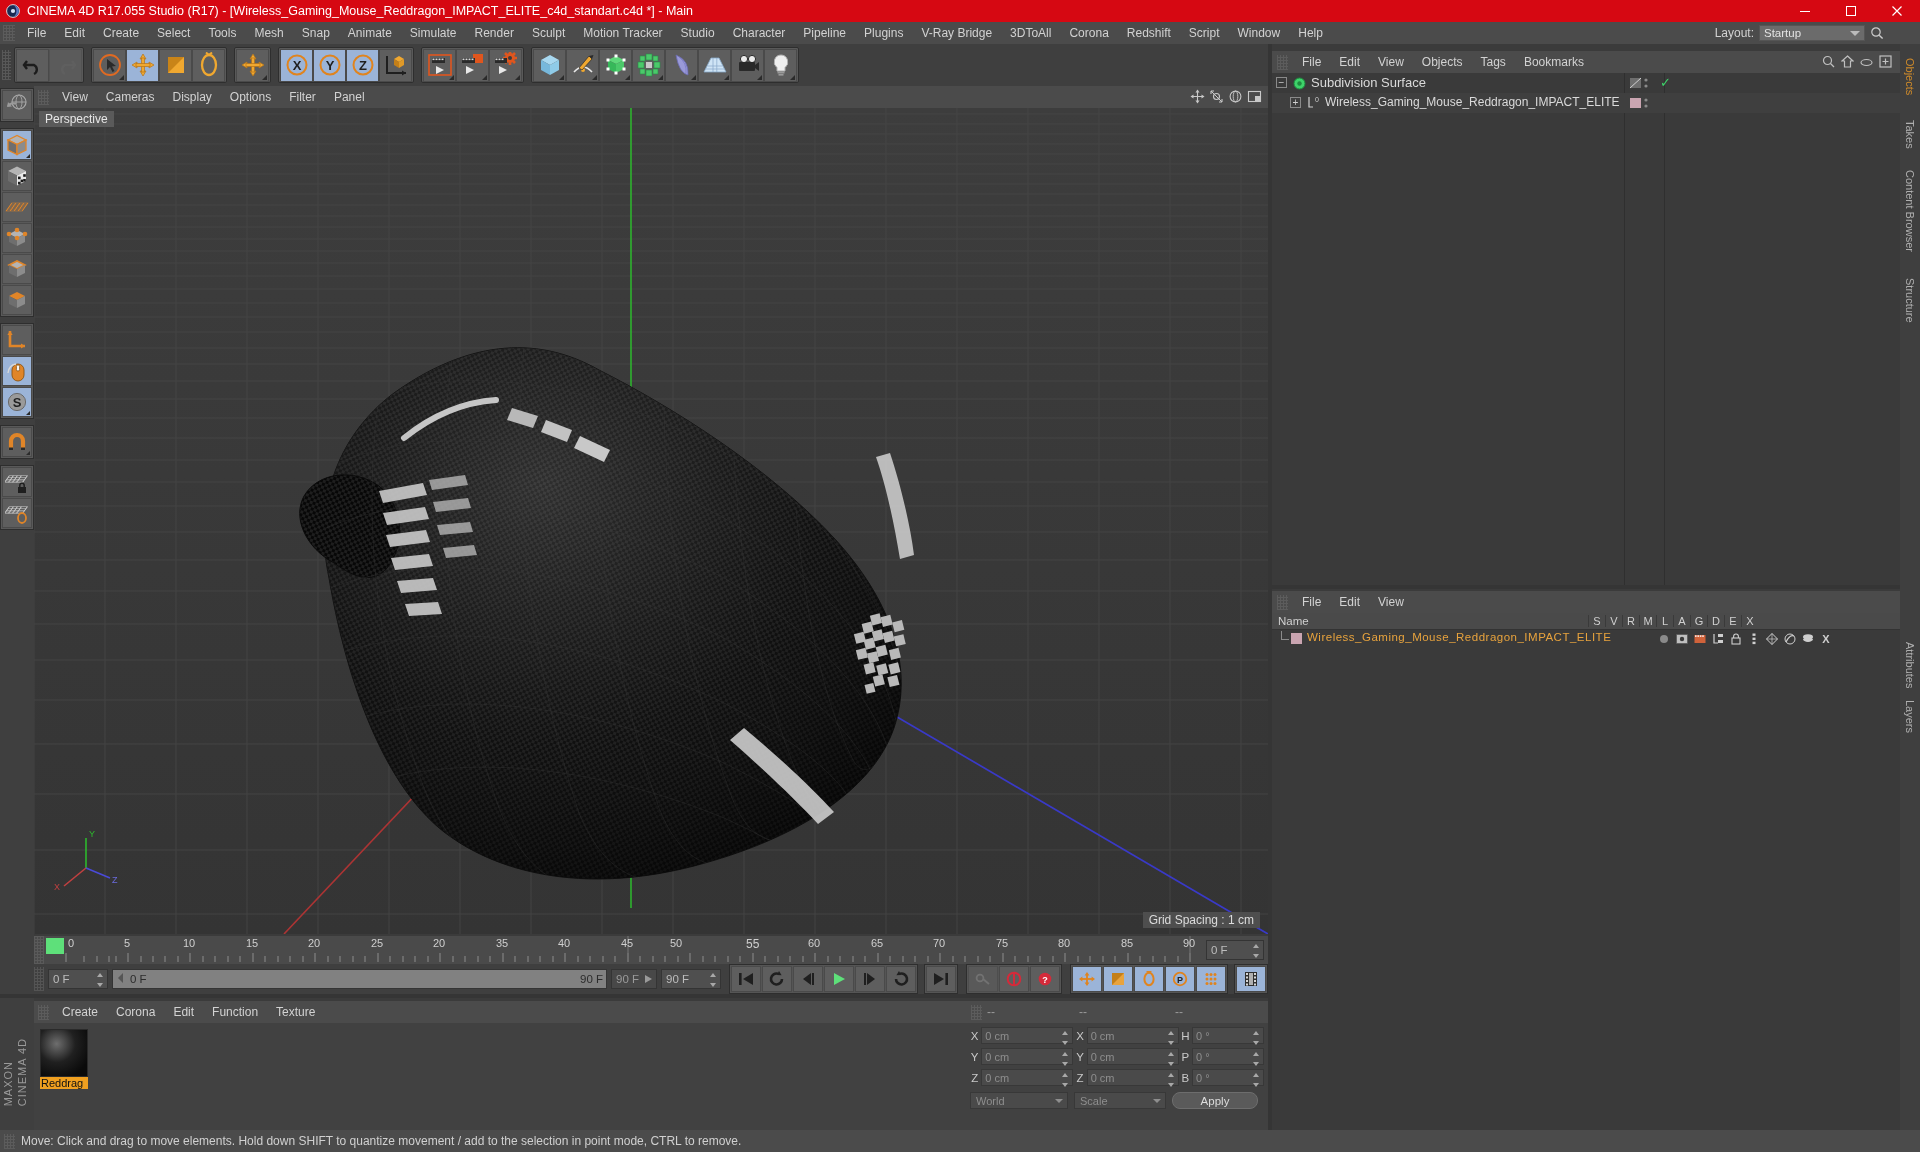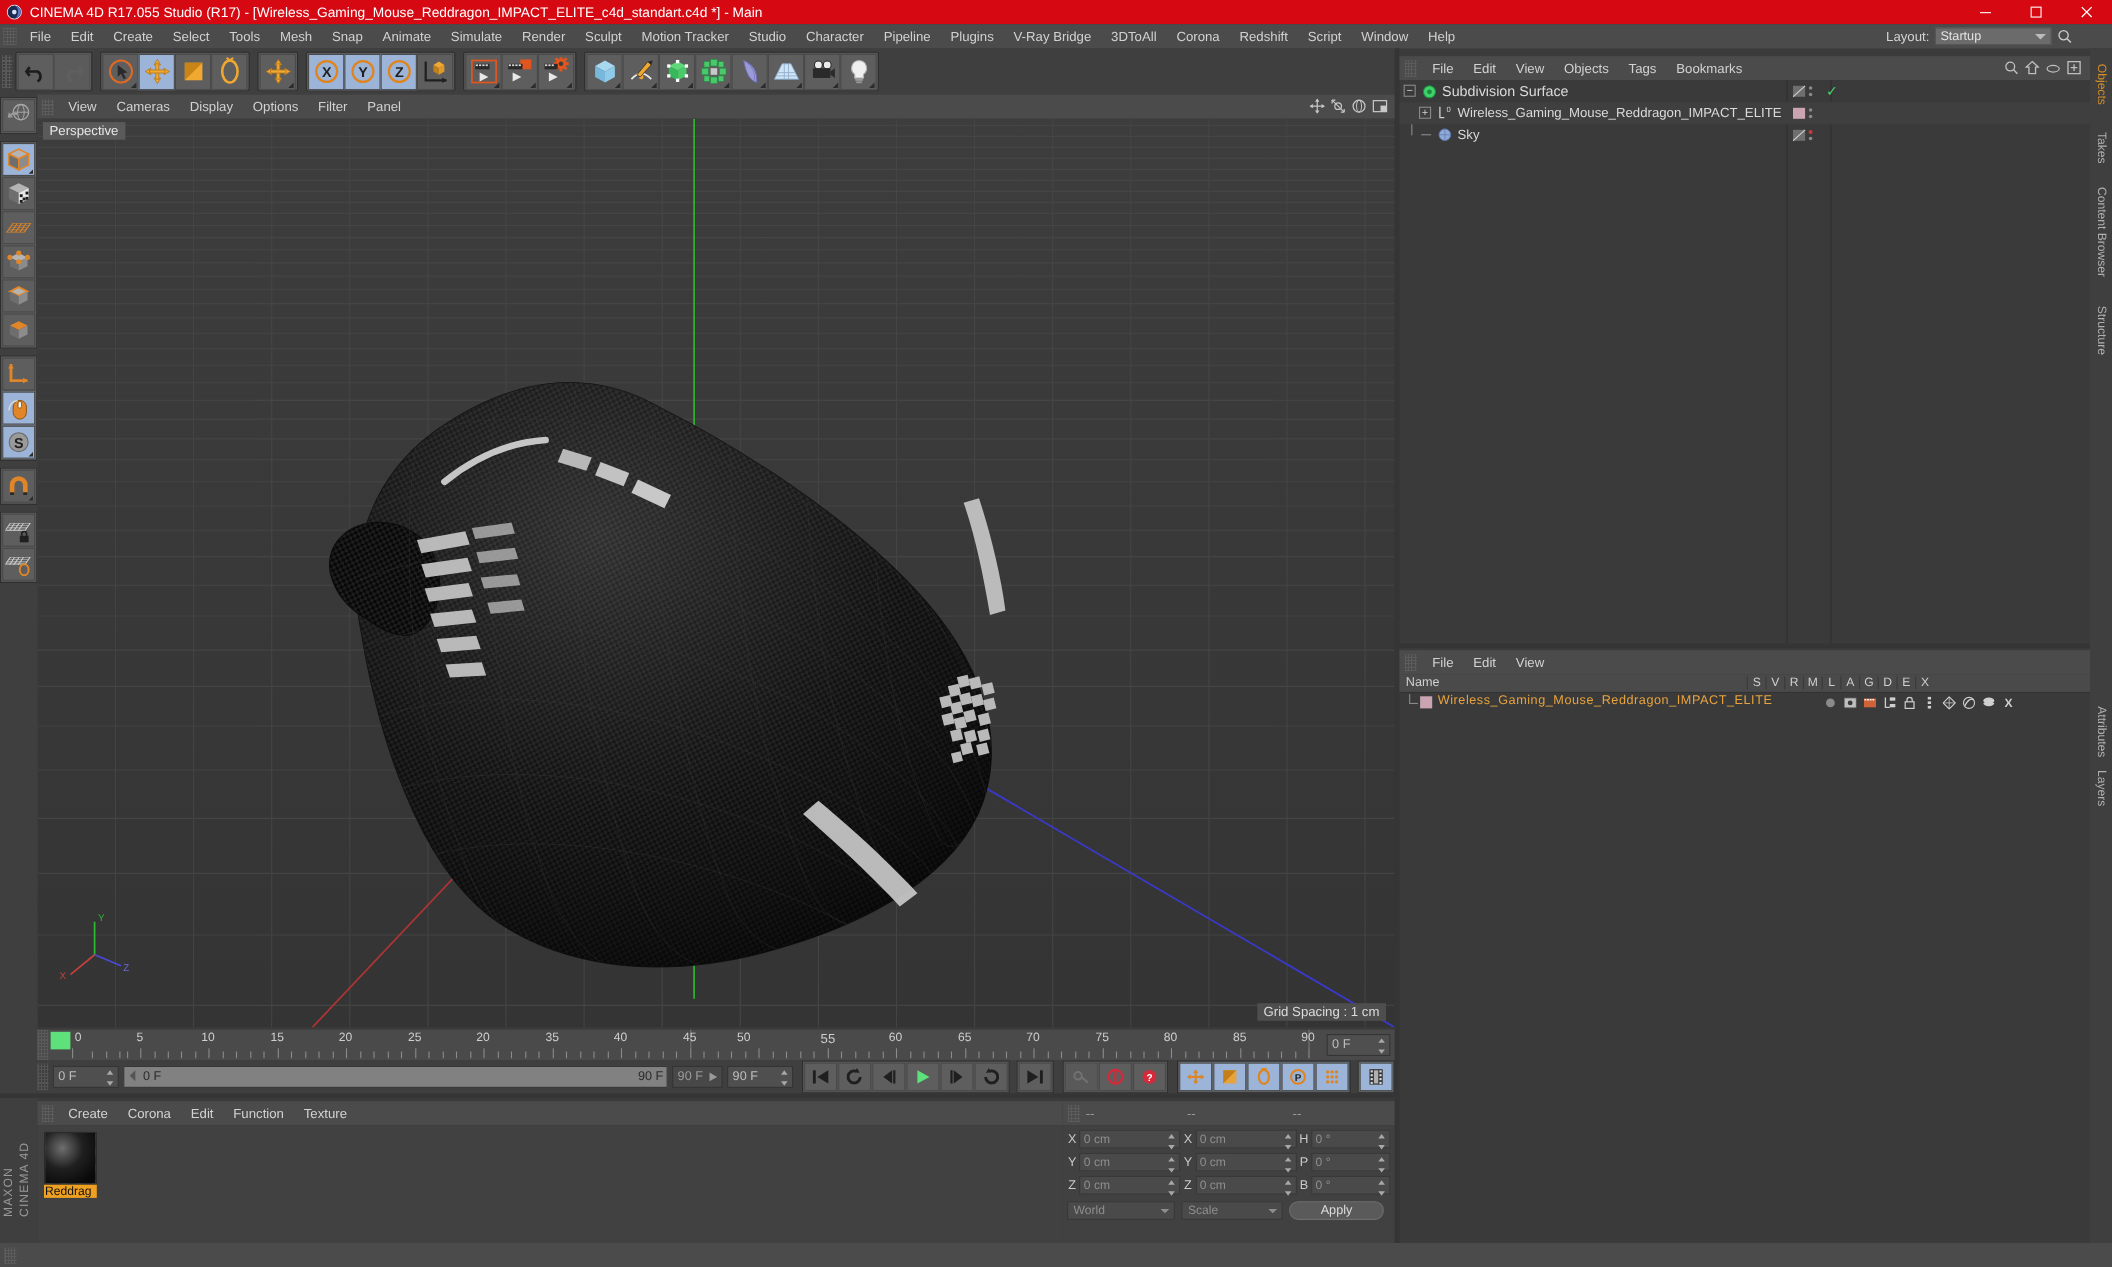--- a/index.html
+++ b/index.html
@@ -1315,39 +1315,20 @@
       <span style="position:absolute;left:53px;top:2px;font-size:12px;color:#dadada;">Wireless_Gaming_Mouse_Reddragon_IMPACT_ELITE</span>
       <span style="position:absolute;left:358px;top:4px;">
         <svg width="24" height="12" viewBox="0 0 24 12">
             <rect x="0" y="1" width="11" height="10" fill="#caa5b1"></rect>
           <circle cx="16" cy="3" r="1.6" fill="#8a8a8a"></circle>
             <circle cx="16" cy="9" r="1.6" fill="#8a8a8a"></circle>
           </svg>
       </span>
     </div>
 
-    <div class="om-row" style="position:absolute;left:0;top:40px;width:628px;">
-      <span style="position:absolute;left:20px;top:9px;width:9px;height:1px;background:#8a8a8a;"></span>
-      <span style="position:absolute;left:11px;top:0px;width:1px;height:10px;background:#8a8a8a;"></span>
-      <span style="position:absolute;left:35px;top:3px;">
-        <svg width="13" height="13" viewBox="0 0 13 13">
-            <circle cx="6.5" cy="6.5" r="5.3" fill="#8fa8d8" stroke="#5d77ab" stroke-width="0.9"></circle>
-          <path d="M1.5 6.5 H11.5 M6.5 1.2 V11.8" stroke="#5d77ab" stroke-width=".6"></path>
-          </svg>
-      </span>
-      <span style="position:absolute;left:53px;top:2px;font-size:12px;color:#dadada;">Sky</span>
-      <span style="position:absolute;left:358px;top:4px;">
-        <svg width="24" height="12" viewBox="0 0 24 12">
-            <rect x="0" y="1" width="11" height="10" fill="#6e6e6e"></rect>
-            <path d="M0 11 L11 1" stroke="#cfcfcf" stroke-width="1"></path>
-          <circle cx="16" cy="3" r="1.8" fill="#d4343a"></circle>
-            <circle cx="16" cy="9" r="1.6" fill="#8a8a8a"></circle>
-          </svg>
-      </span>
-    </div>
   </div>
 
   <div class="at-menubar">
     <div style="width:11px;height:15px;margin:0 5px;background-image:repeating-linear-gradient(0deg,#6a6a6a 0 1px,transparent 1px 3px),repeating-linear-gradient(90deg,#6a6a6a 0 1px,transparent 1px 3px);opacity:.55"></div>
     <div class="mi">File</div>
     <div class="mi">Edit</div>
     <div class="mi">View</div>
   </div>
 
   <div class="at-header">
@@ -1450,15 +1431,16 @@
     <div class="dock-tab grey" style="position:absolute;top:592px;right:2px;">Attributes</div>
     <div class="dock-tab grey" style="position:absolute;top:650px;right:2px;">Layers</div>
   </div>
 
   <div class="sep-v" style="left:1268px;top:44px;height:1086px;"></div>
   <div class="sep-h" style="left:1272px;top:585px;width:628px;"></div>
   <div class="sep-h" style="left:0px;top:994px;width:1268px;"></div>
 
   <div class="statusbar">
     <div style="width:11px;height:15px;background-image:repeating-linear-gradient(0deg,#6a6a6a 0 1px,transparent 1px 3px),repeating-linear-gradient(90deg,#6a6a6a 0 1px,transparent 1px 3px);opacity:.55"></div>
+    <div class="st-text">Move: Click and drag to move elements. Hold down SHIFT to quantize movement / add to the selection in point mode, CTRL to remove.</div>
   </div>
 
 </div>
 
 </body></html>

